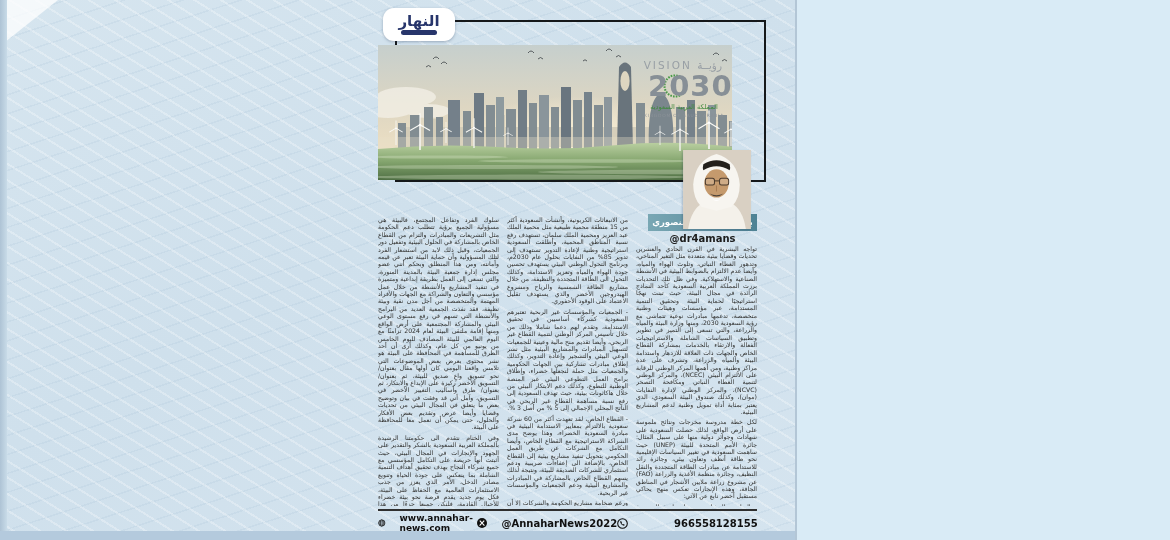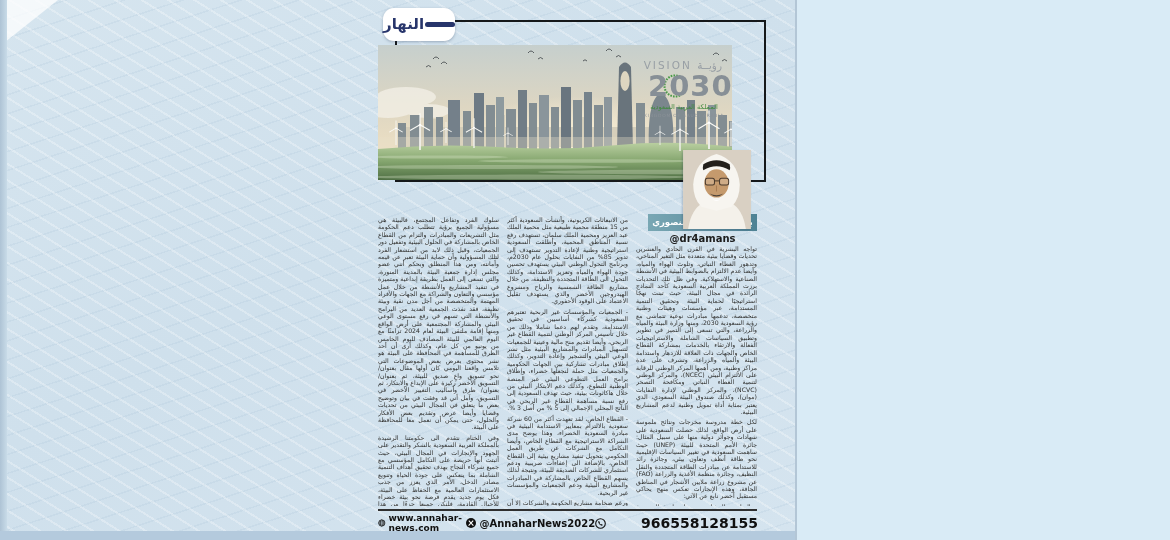--- a/index.html
+++ b/index.html
@@ -33,21 +33,21 @@
   }
   
   .frame{
     position:absolute;left:395px;top:20px;width:367px;height:158px;
     border:2.5px solid #15181a;z-index:1;
   }
   .logo-box{
     position:absolute;left:383px;top:8px;width:72px;height:33px;z-index:5;
     background:#ffffff;border-radius:11px;
     box-shadow:0 1px 3px rgba(40,60,90,.35);
-    display:flex;align-items:center;justify-content:center;gap:1px;
+    display:flex;flex-direction:column;align-items:center;justify-content:center;gap:1px;
   }
   .logo-text{color:#27356b;font-weight:bold;font-size:15px;line-height:15px;}
   .logo-bar{width:36px;height:5px;background:#27356b;border-radius:2.5px;}
   
   .hero{position:absolute;left:378px;top:45px;width:354px;height:135px;z-index:2;overflow:hidden;}
   .hero svg{display:block;}
   
   .headline-bar{
     position:absolute;left:378px;top:178px;width:272px;height:28px;z-index:4;
     background:#1e2223;color:#ffffff;direction:rtl;
@@ -78,25 +78,25 @@
   .col p{margin:0 0 3px 0;}
   .col-right{left:636px;top:245px;height:261px;}
   .col-mid{left:507px;top:216px;height:290px;}
   .col-left{left:378px;top:216px;height:290px;}
   
   .footer-line{position:absolute;left:378px;top:509px;width:379px;height:2px;background:#2f2f2f;z-index:2;}
   .footer{
     position:absolute;left:378px;top:513px;width:379px;height:20px;z-index:2;
     display:flex;justify-content:space-between;align-items:center;color:#101010;
   }
-  .f-item{display:flex;align-items:center;gap:3px;}
+  .f-item{display:flex;align-items:center;gap:14px;}
   .f-item svg{display:block;}
   .f-web{font-size:9px;font-weight:bold;}
   .f-tw{font-size:10px;font-weight:600;}
-  .f-ph{font-size:14px;font-weight:600;margin-left:32px;}
+  .f-ph{font-size:10px;font-weight:600;margin-left:32px;}
 </style>
 </head>
 <body>
 
 <div class="stage">
 
   <div class="paper">
     <div class="paper-curl"></div>
     <div class="paper-left-edge"></div>
 

